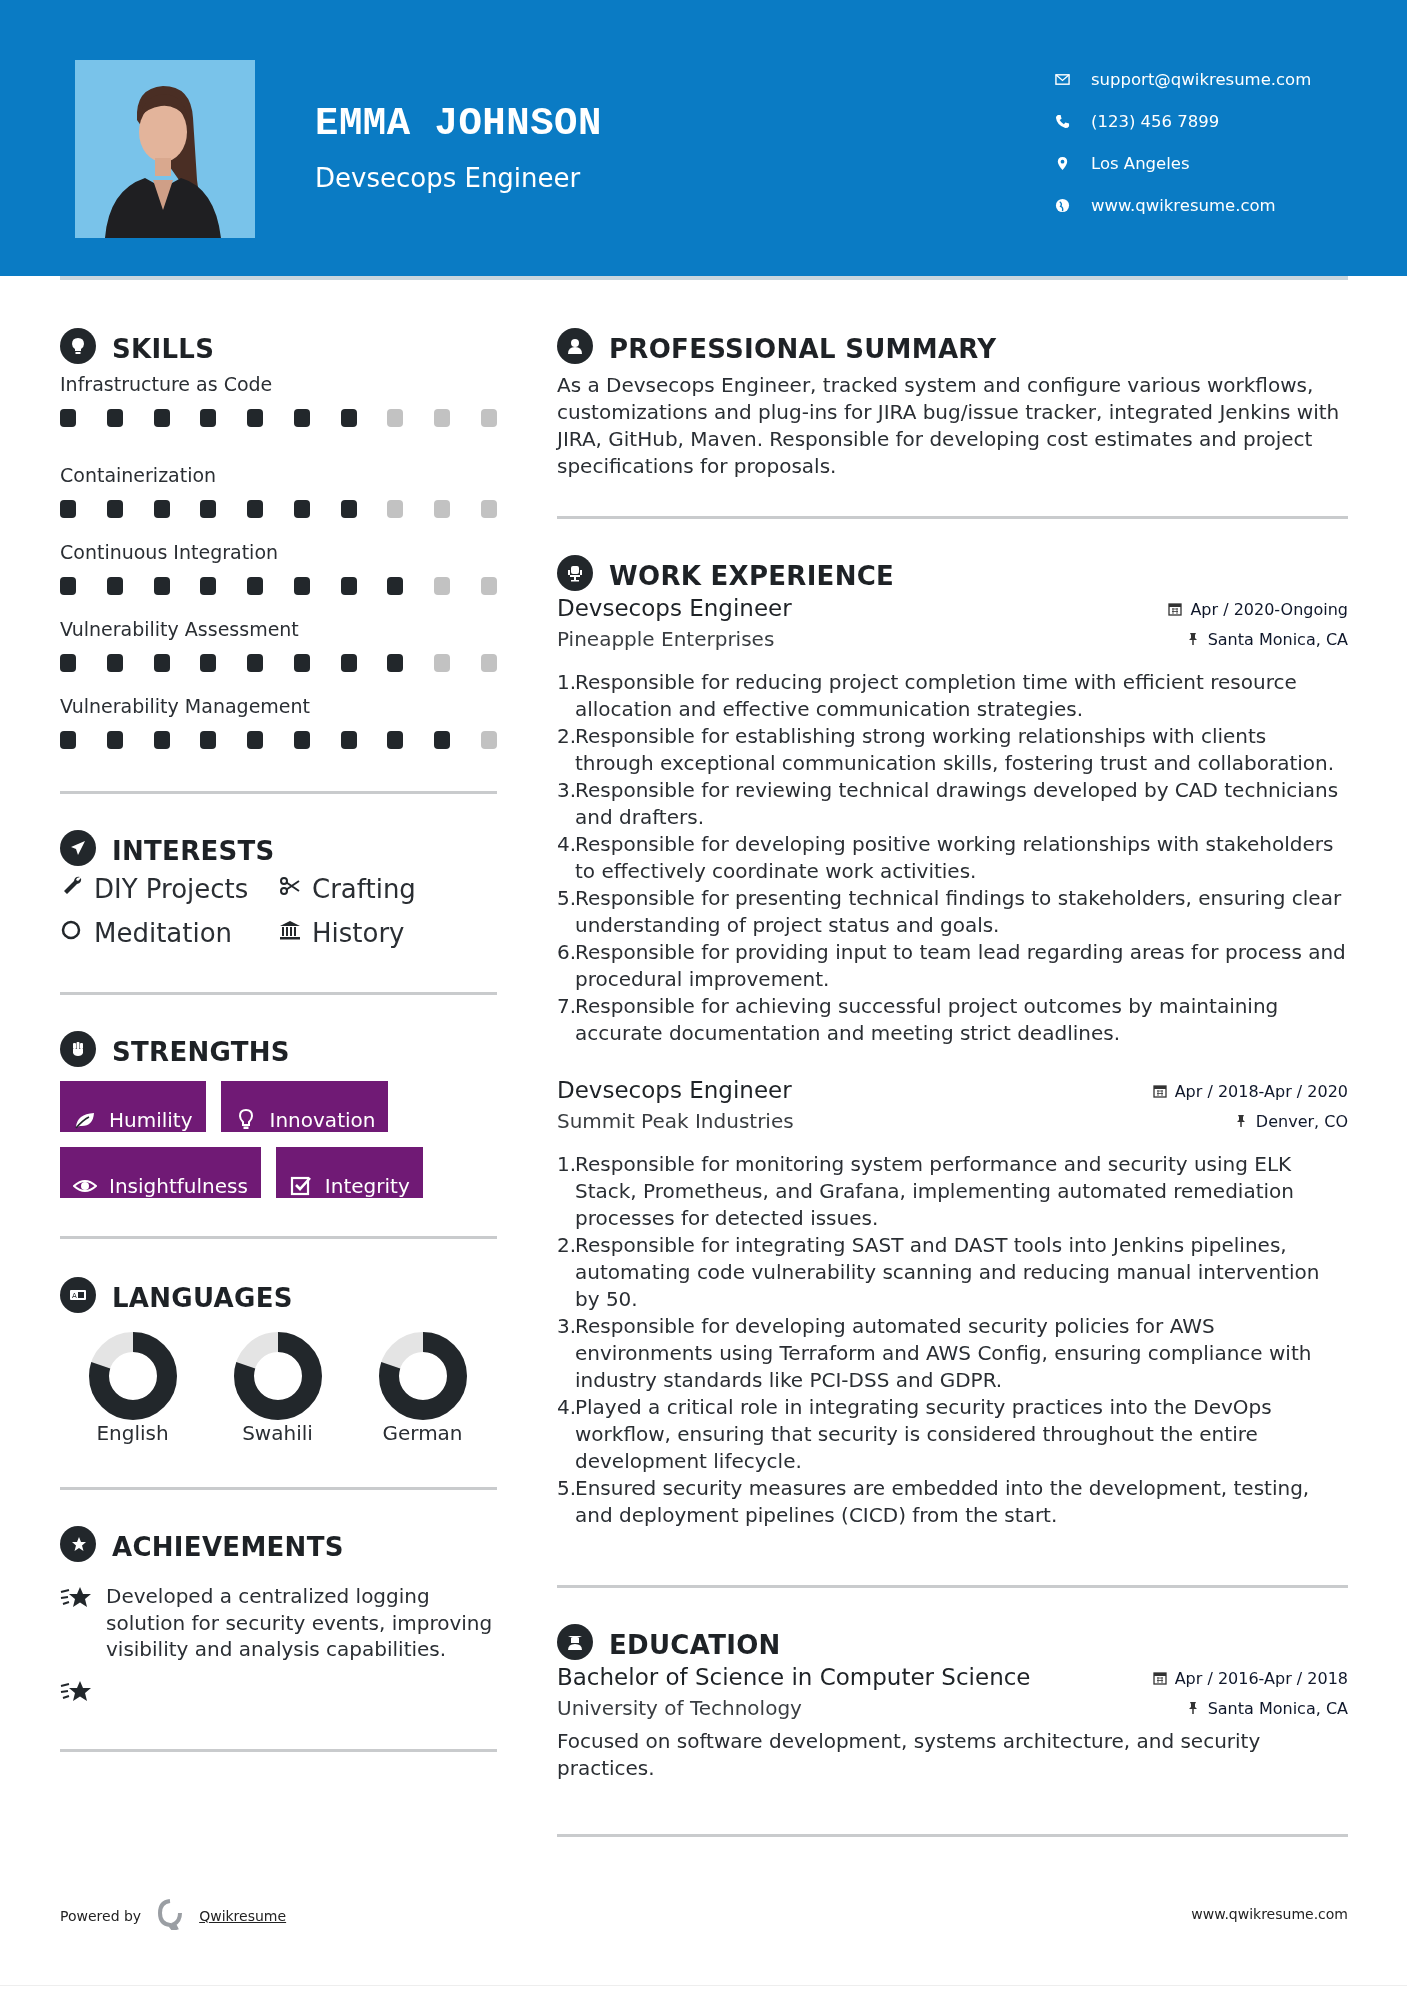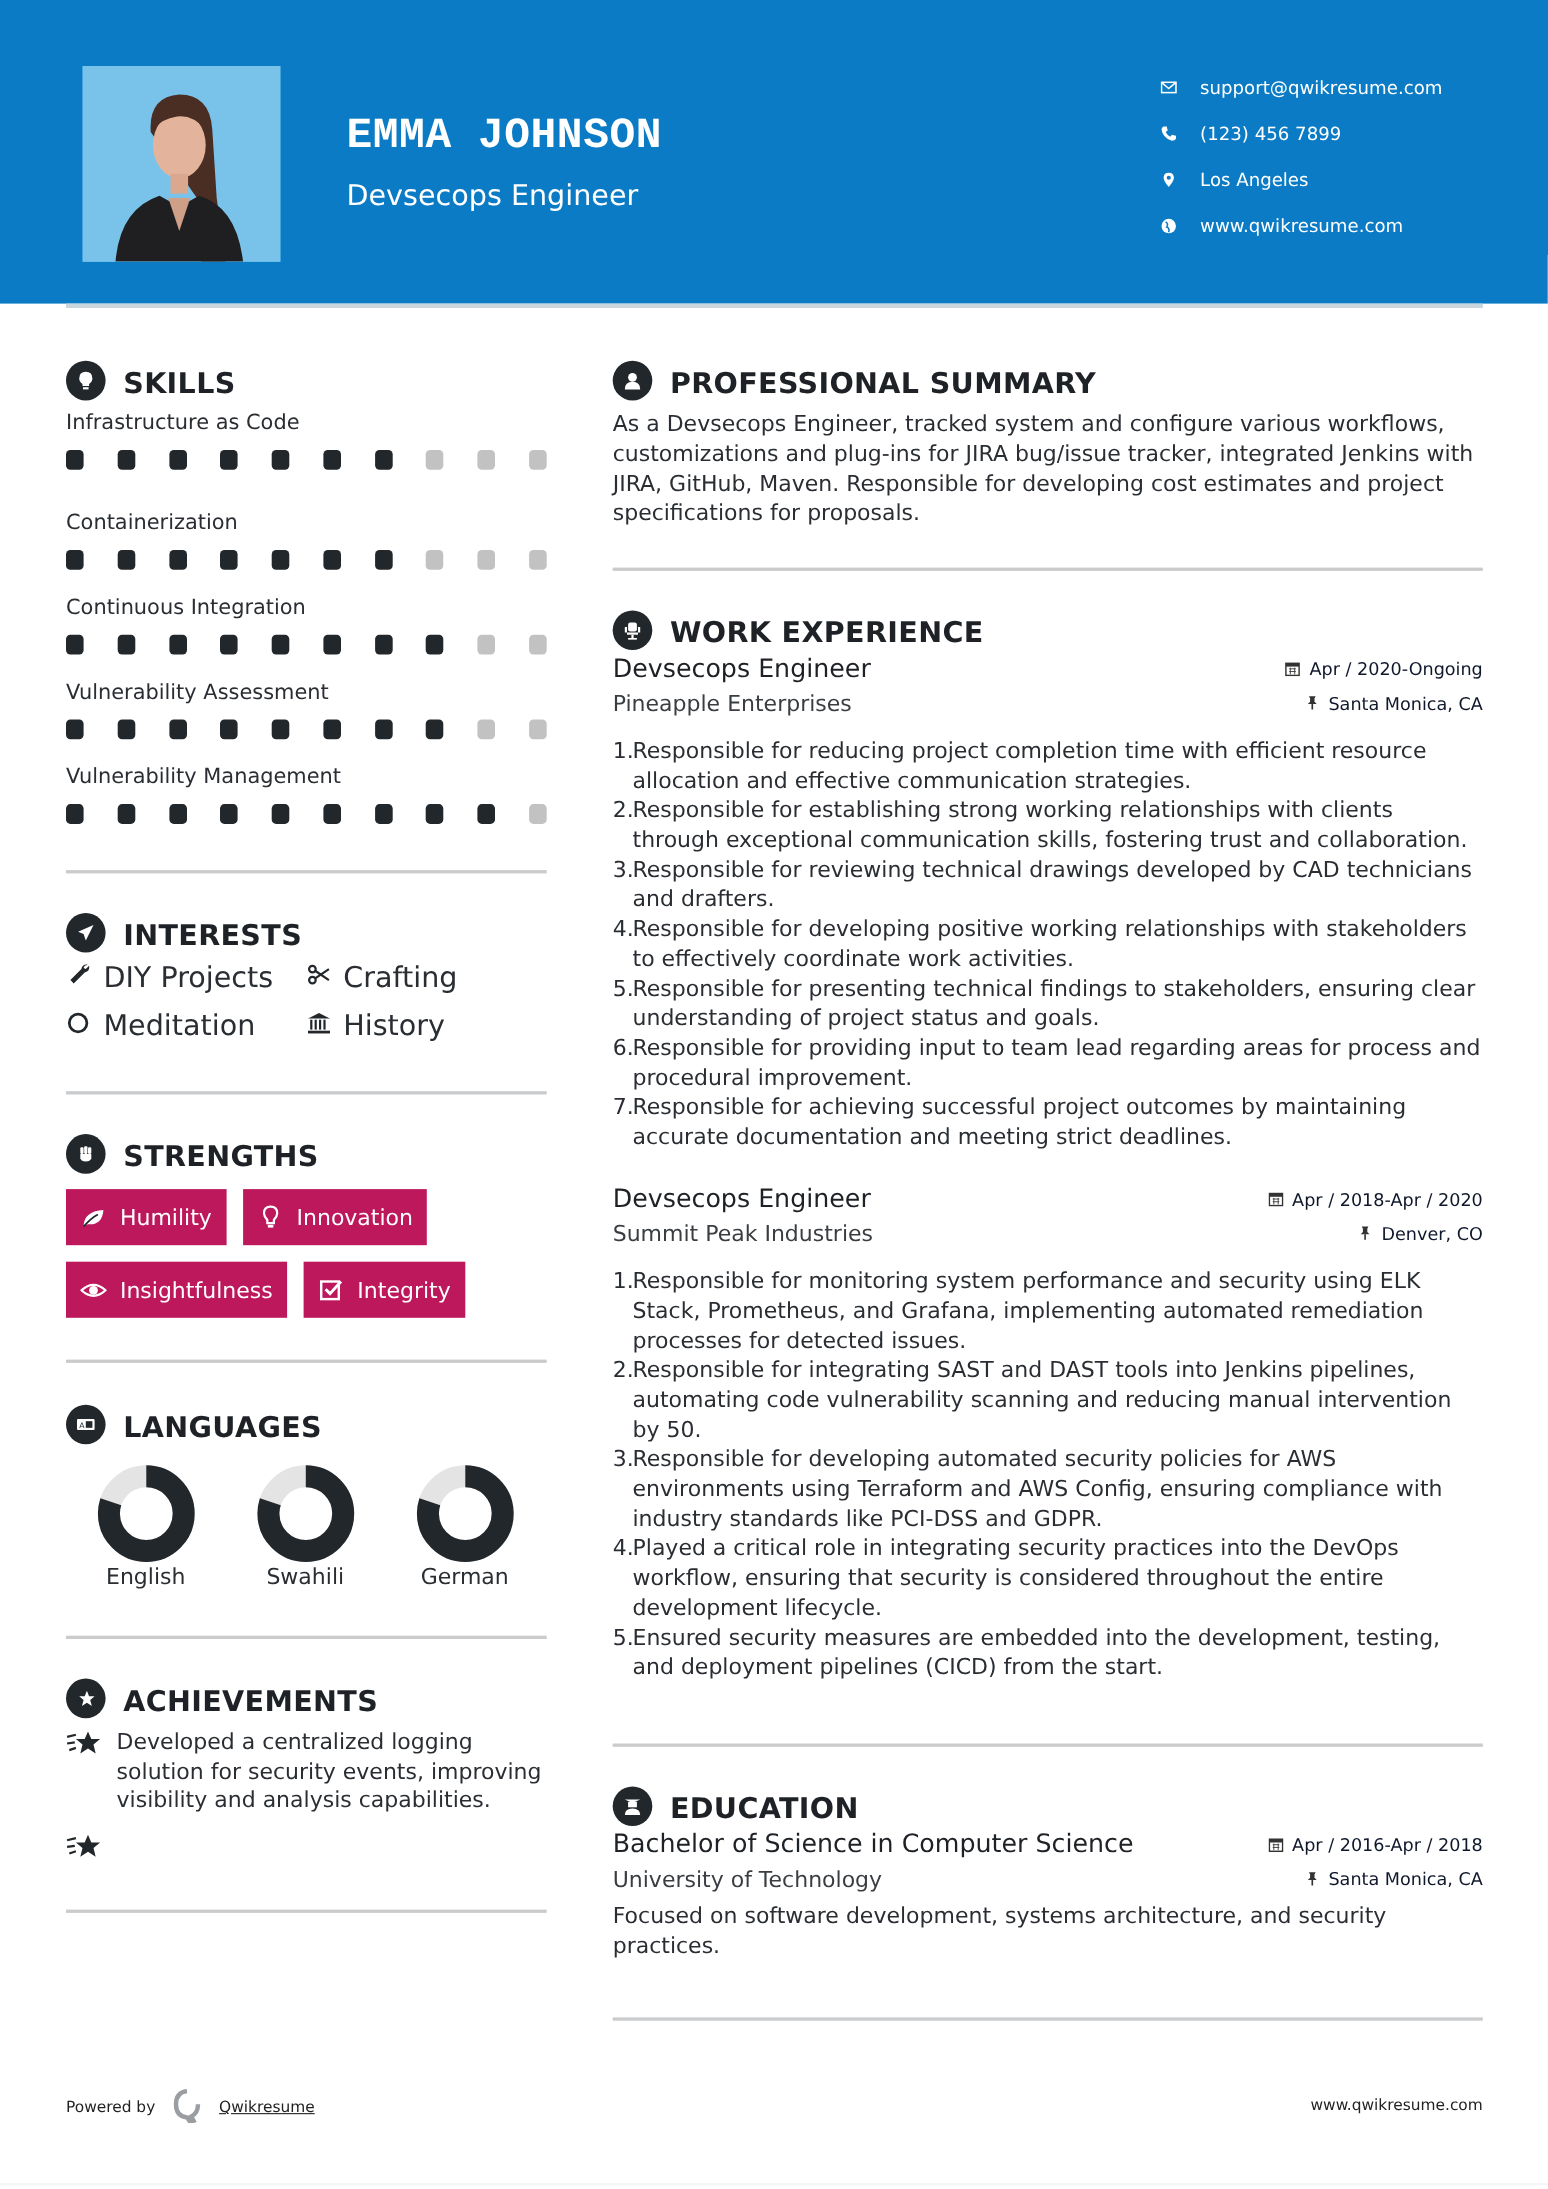--- a/index.html
+++ b/index.html
@@ -36,32 +36,32 @@
   .dot.off { background: #c2c2c2; }
 
   
   .interests { display: grid; grid-template-columns: 218px 218px; row-gap: 12px; margin-top: 8px; }
   .interest { display: flex; align-items: flex-start; font-size: 26px; height: 32px; color: #2a2e33; }
   .interest .ii { width: 34px; display: inline-flex; align-items: center; }
   .interest .ii svg { width: 24px; height: 24px; }
 
   
   .strengths { display: flex; flex-wrap: wrap; gap: 15px; margin-top: 14px; }
-  .chip { display: inline-flex; align-items: center; background: #be185d; color: #ffffff; font-size: 20px; height: 51px; padding: 0 13px; }
+  .chip { display: inline-flex; align-items: flex-end; background: #701a75; color: #ffffff; font-size: 20px; height: 51px; padding: 0 13px; }
   .chip .chi { width: 36px; display: inline-flex; align-items: center; }
   .chip .chi svg { width: 24px; height: 24px; }
 
   
   .langs { display: flex; margin-top: 18px; }
   .lang { width: 145px; display: flex; flex-direction: column; align-items: center; }
   .lang svg { width: 90px; height: 90px; }
   .lang-name { font-size: 20px; color: #2a2e33; }
 
   
-  .ach { display: flex; margin-top: 8px; }
+  .ach { display: flex; margin-top: 21px; }
   .ach .ai { width: 46px; flex: none; padding-top: 2px; }
   .ach .ai svg { width: 34px; height: 26px; }
   .ach-text { font-size: 20px; line-height: 26.5px; color: #2a2e33; }
 
   
   .summary { font-size: 20px; line-height: 27px; color: #2a2e33; margin-top: 8px; }
   .job-head { display: flex; justify-content: space-between; align-items: baseline; }
   .job-title-r { font-size: 23px; color: #1e2226; }
   .meta { font-size: 16px; color: #0f172a; display: inline-flex; align-items: center; }
   .meta svg { width: 14px; height: 14px; margin-right: 8px; }

